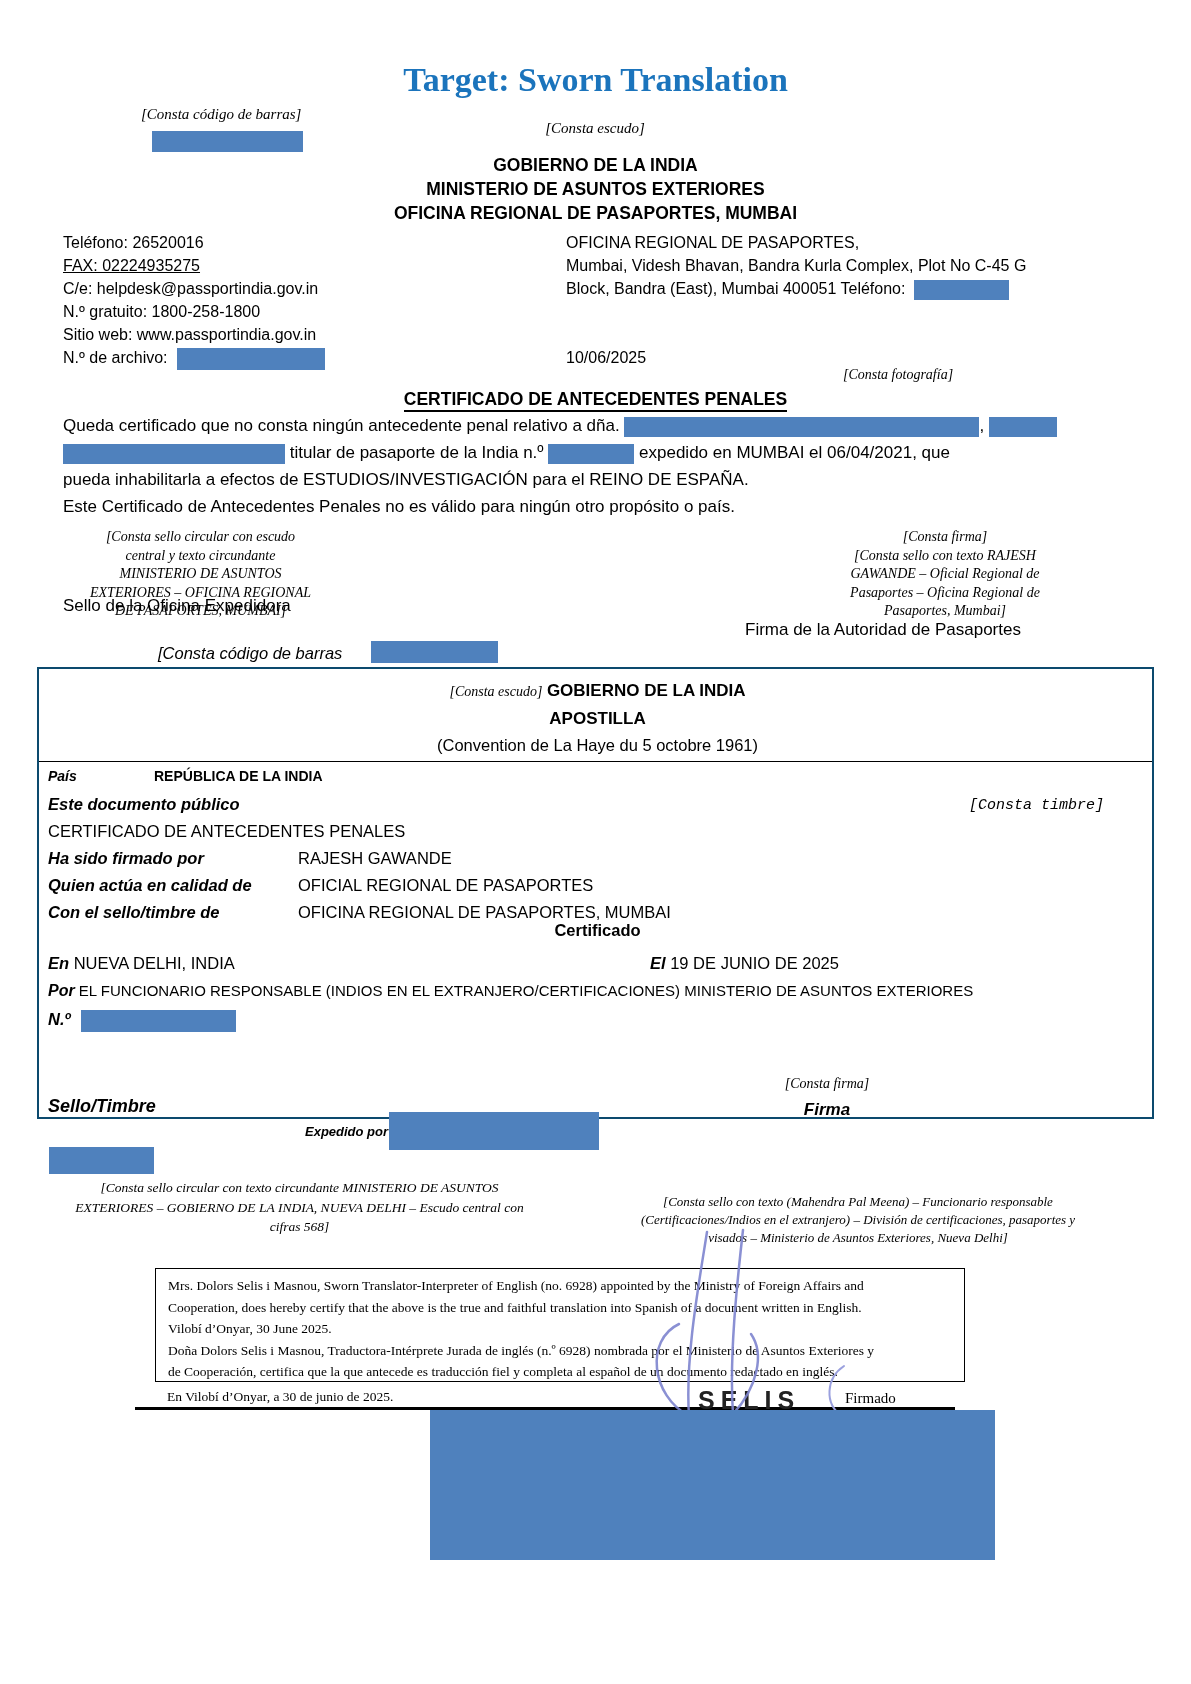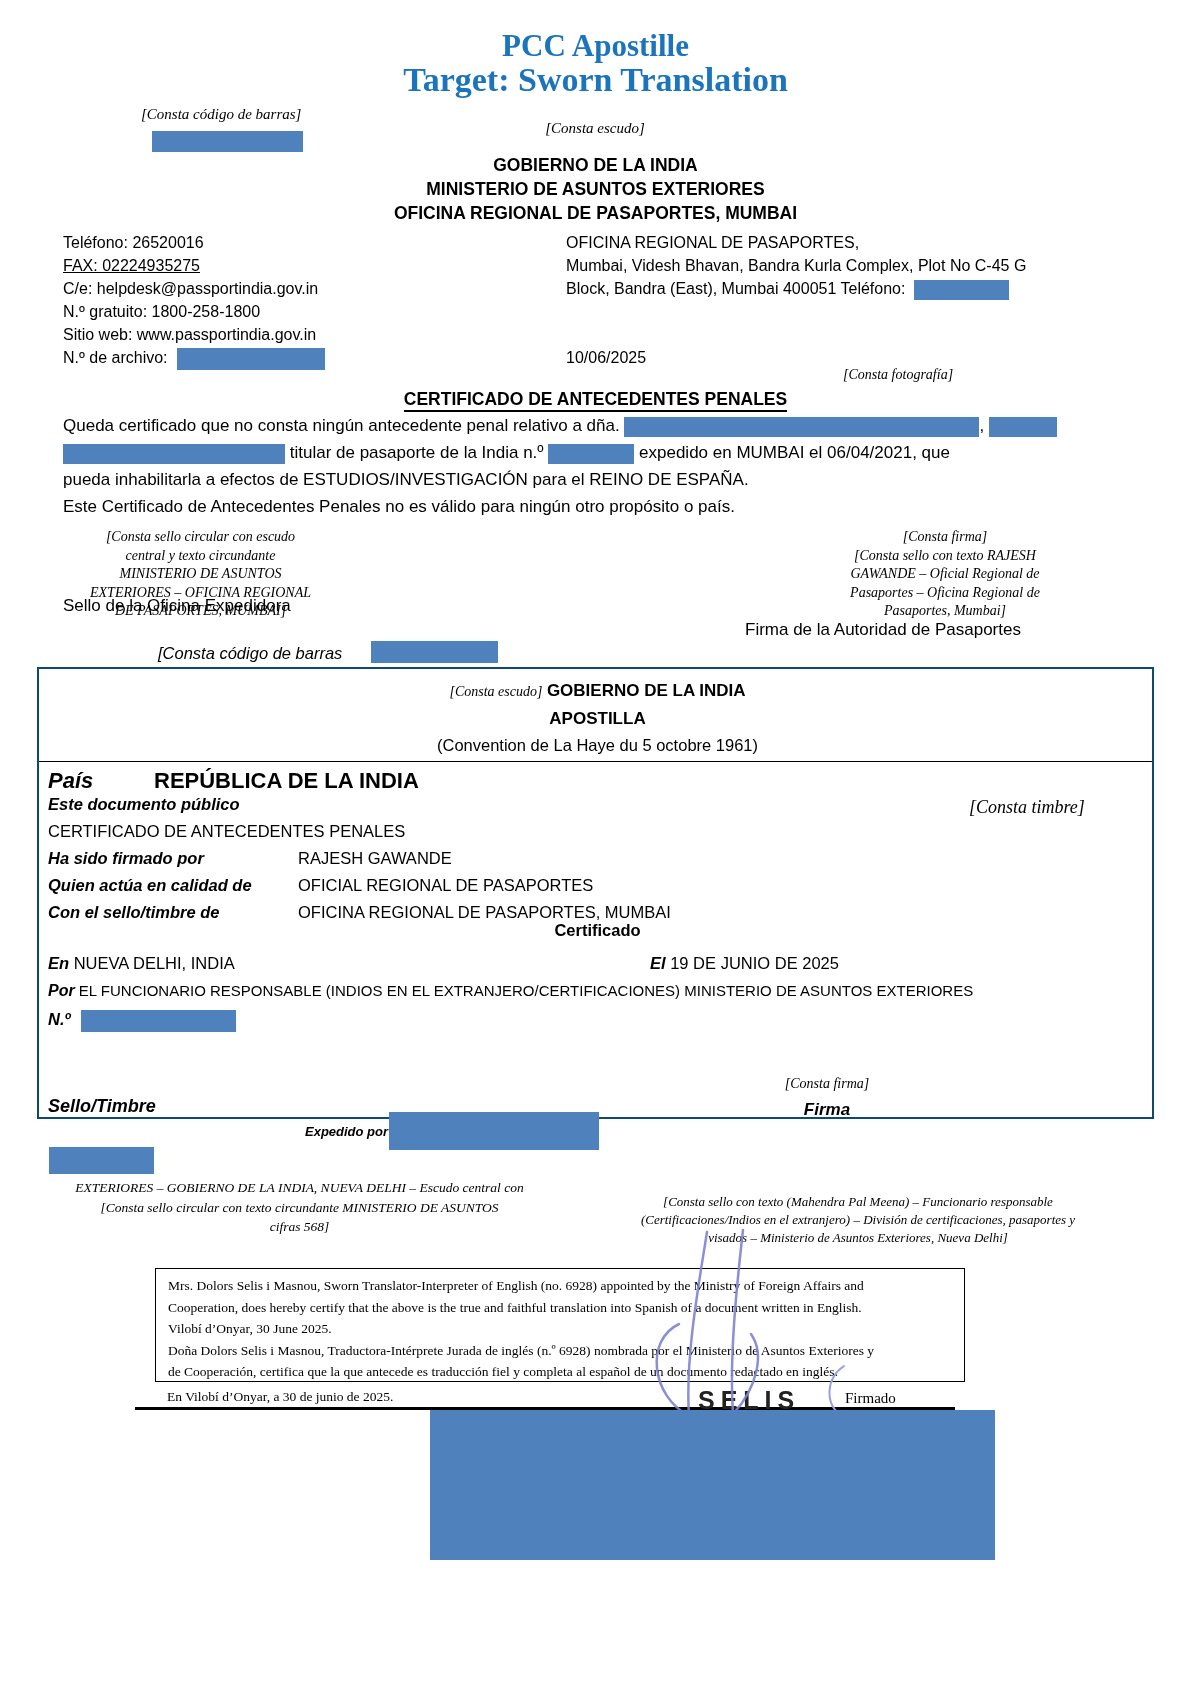--- a/index.html
+++ b/index.html
@@ -22,21 +22,20 @@
   .apo-line{position:absolute;left:0;width:100%;border-top:1.5px solid #000;}
   .lab250{display:inline-block;width:250px;}
   .tr-box{position:absolute;left:155px;top:1268px;width:810px;height:114px;border:1.5px solid #000;box-sizing:border-box;}
   .tr-text{font-family:"Liberation Serif",serif;font-size:13.5px;line-height:21.5px;}
 </style>
 </head>
 <body>
 
 <div class="page">
 
-  <div class="abs title" style="top:28px;left:0;font-size:31px;">PCC Apostille</div>
   <div class="abs title" style="top:61px;left:0;font-size:34px;">Target: Sworn Translation</div>
 
   <div class="abs si note14" style="left:141px;top:106px;font-size:15px;">[Consta código de barras]</div>
   <div class="redact-abs" style="left:152px;top:131px;width:151px;height:21px;"></div>
 
   <div class="abs si" style="left:480px;top:120px;width:230px;text-align:center;font-size:15px;">[Consta escudo]</div>
 
   <div class="abs b ctr" style="left:0;top:155px;width:1191px;font-size:17.5px;">GOBIERNO DE LA INDIA</div>
   <div class="abs b ctr" style="left:0;top:179px;width:1191px;font-size:17.5px;">MINISTERIO DE ASUNTOS EXTERIORES</div>
   <div class="abs b ctr" style="left:0;top:203px;width:1191px;font-size:17.5px;">OFICINA REGIONAL DE PASAPORTES, MUMBAI</div>
@@ -99,25 +98,25 @@
 
   <div class="apo-box">
     <div class="abs ctr" style="left:0;top:12px;width:1117px;">
       <span class="si" style="font-size:14px;">[Consta escudo]</span>
       <span class="b" style="font-size:17px;">GOBIERNO DE LA INDIA</span>
     </div>
     <div class="abs b ctr" style="left:0;top:40px;width:1117px;font-size:17px;">APOSTILLA</div>
     <div class="abs ctr" style="left:0;top:67px;width:1117px;font-size:16.5px;">(Convention de La Haye du 5 octobre 1961)</div>
     <div class="apo-line" style="top:92px;"></div>
 
-    <div class="abs" style="left:9px;top:99px;font-size:22px;">
+    <div class="abs" style="left:9px;top:99px;font-size:14px;">
       <span class="bi" style="display:inline-block;width:106px;">País</span><span class="b">REPÚBLICA DE LA INDIA</span>
     </div>
     <div class="abs bi" style="left:9px;top:126px;font-size:16.5px;">Este documento público</div>
-    <div class="abs si" style="left:930px;top:128px;font-size:18px;">[Consta timbre]</div>
+    <div class="abs si" style="left:930px;top:128px;font-size:15px;font-family:Liberation Mono, monospace;">[Consta timbre]</div>
     <div class="abs" style="left:9px;top:153px;font-size:16.5px;">CERTIFICADO DE ANTECEDENTES PENALES</div>
     <div class="abs" style="left:9px;top:180px;font-size:16.5px;">
       <span class="bi lab250">Ha sido firmado por</span><span>RAJESH GAWANDE</span>
     </div>
     <div class="abs" style="left:9px;top:207px;font-size:16.5px;">
       <span class="bi lab250">Quien actúa en calidad de</span><span>OFICIAL REGIONAL DE PASAPORTES</span>
     </div>
     <div class="abs" style="left:9px;top:234px;font-size:16.5px;">
       <span class="bi lab250">Con el sello/timbre de</span><span>OFICINA REGIONAL DE PASAPORTES, MUMBAI</span>
     </div>
@@ -141,22 +140,22 @@
 
     <div class="abs si ctr" style="left:623px;top:407px;width:330px;font-size:14px;">[Consta firma]</div>
     <div class="abs bi ctr" style="left:623px;top:431px;width:330px;font-size:17px;">Firma</div>
     <div class="abs bi" style="left:9px;top:427px;font-size:18px;">Sello/Timbre</div>
 
     <div class="abs bi" style="left:266px;top:455px;font-size:13px;">Expedido por</div>
     <div class="redact-abs" style="left:350px;top:443px;width:210px;height:38px;"></div>
     <div class="redact-abs" style="left:10px;top:478px;width:105px;height:27px;"></div>
 
     <div class="abs si ctr" style="left:8px;top:509px;width:505px;font-size:13.5px;line-height:19.5px;white-space:normal;">
+      <div>[Consta sello circular con texto circundante MINISTERIO DE ASUNTOS</div>
       <div>EXTERIORES – GOBIERNO DE LA INDIA, NUEVA DELHI – Escudo central con</div>
-      <div>[Consta sello circular con texto circundante MINISTERIO DE ASUNTOS</div>
       <div>cifras 568]</div>
     </div>
     <div class="abs si ctr" style="left:528px;top:524px;width:582px;font-size:13px;line-height:18px;white-space:normal;">
       <div>[Consta sello con texto (Mahendra Pal Meena) – Funcionario responsable</div>
       <div>(Certificaciones/Indios en el extranjero) – División de certificaciones, pasaportes y</div>
       <div>visados – Ministerio de Asuntos Exteriores, Nueva Delhi]</div>
     </div>
   </div>
 
   <div class="tr-box">

